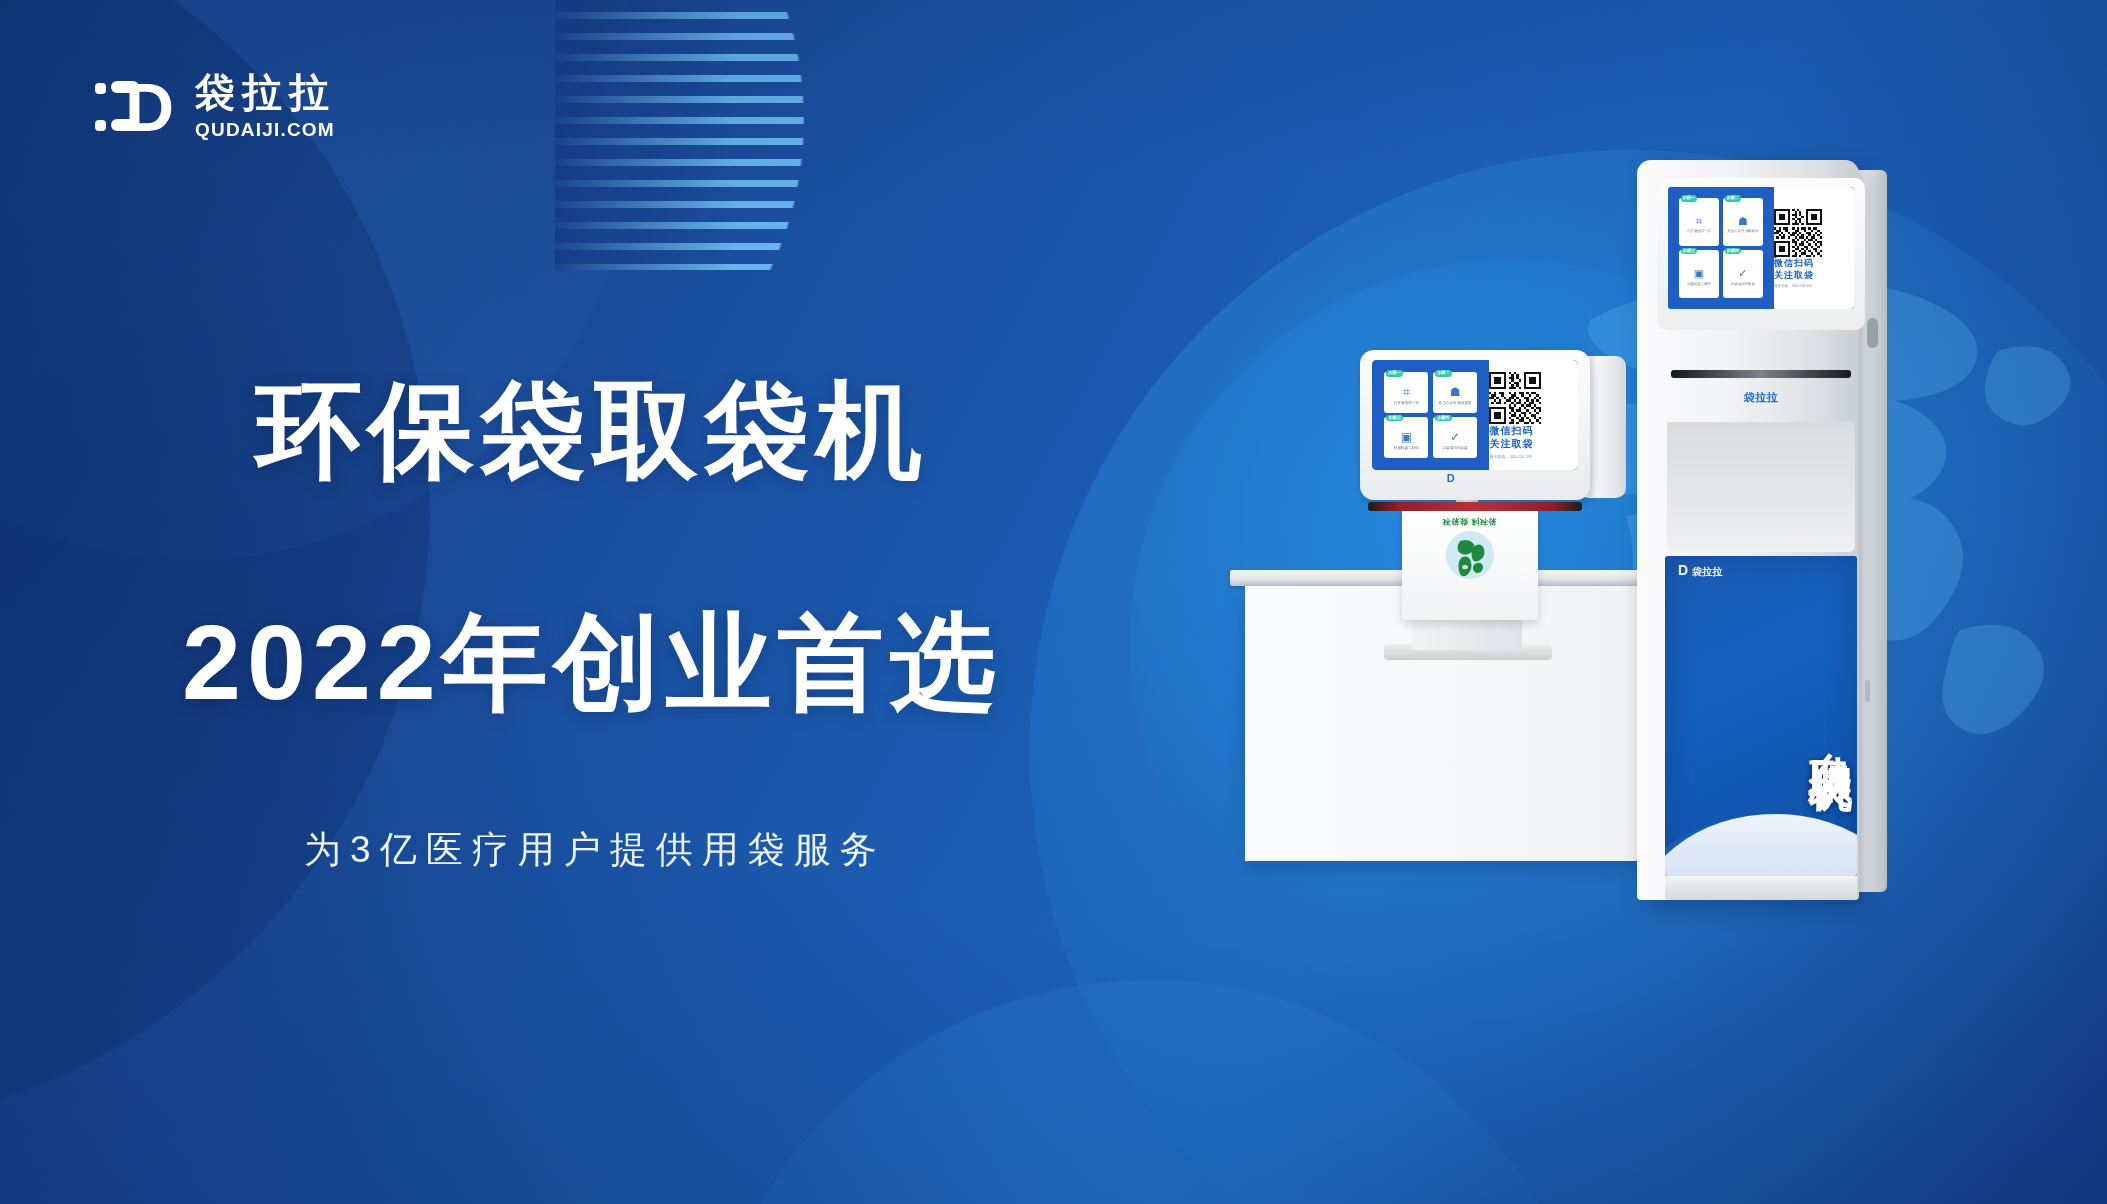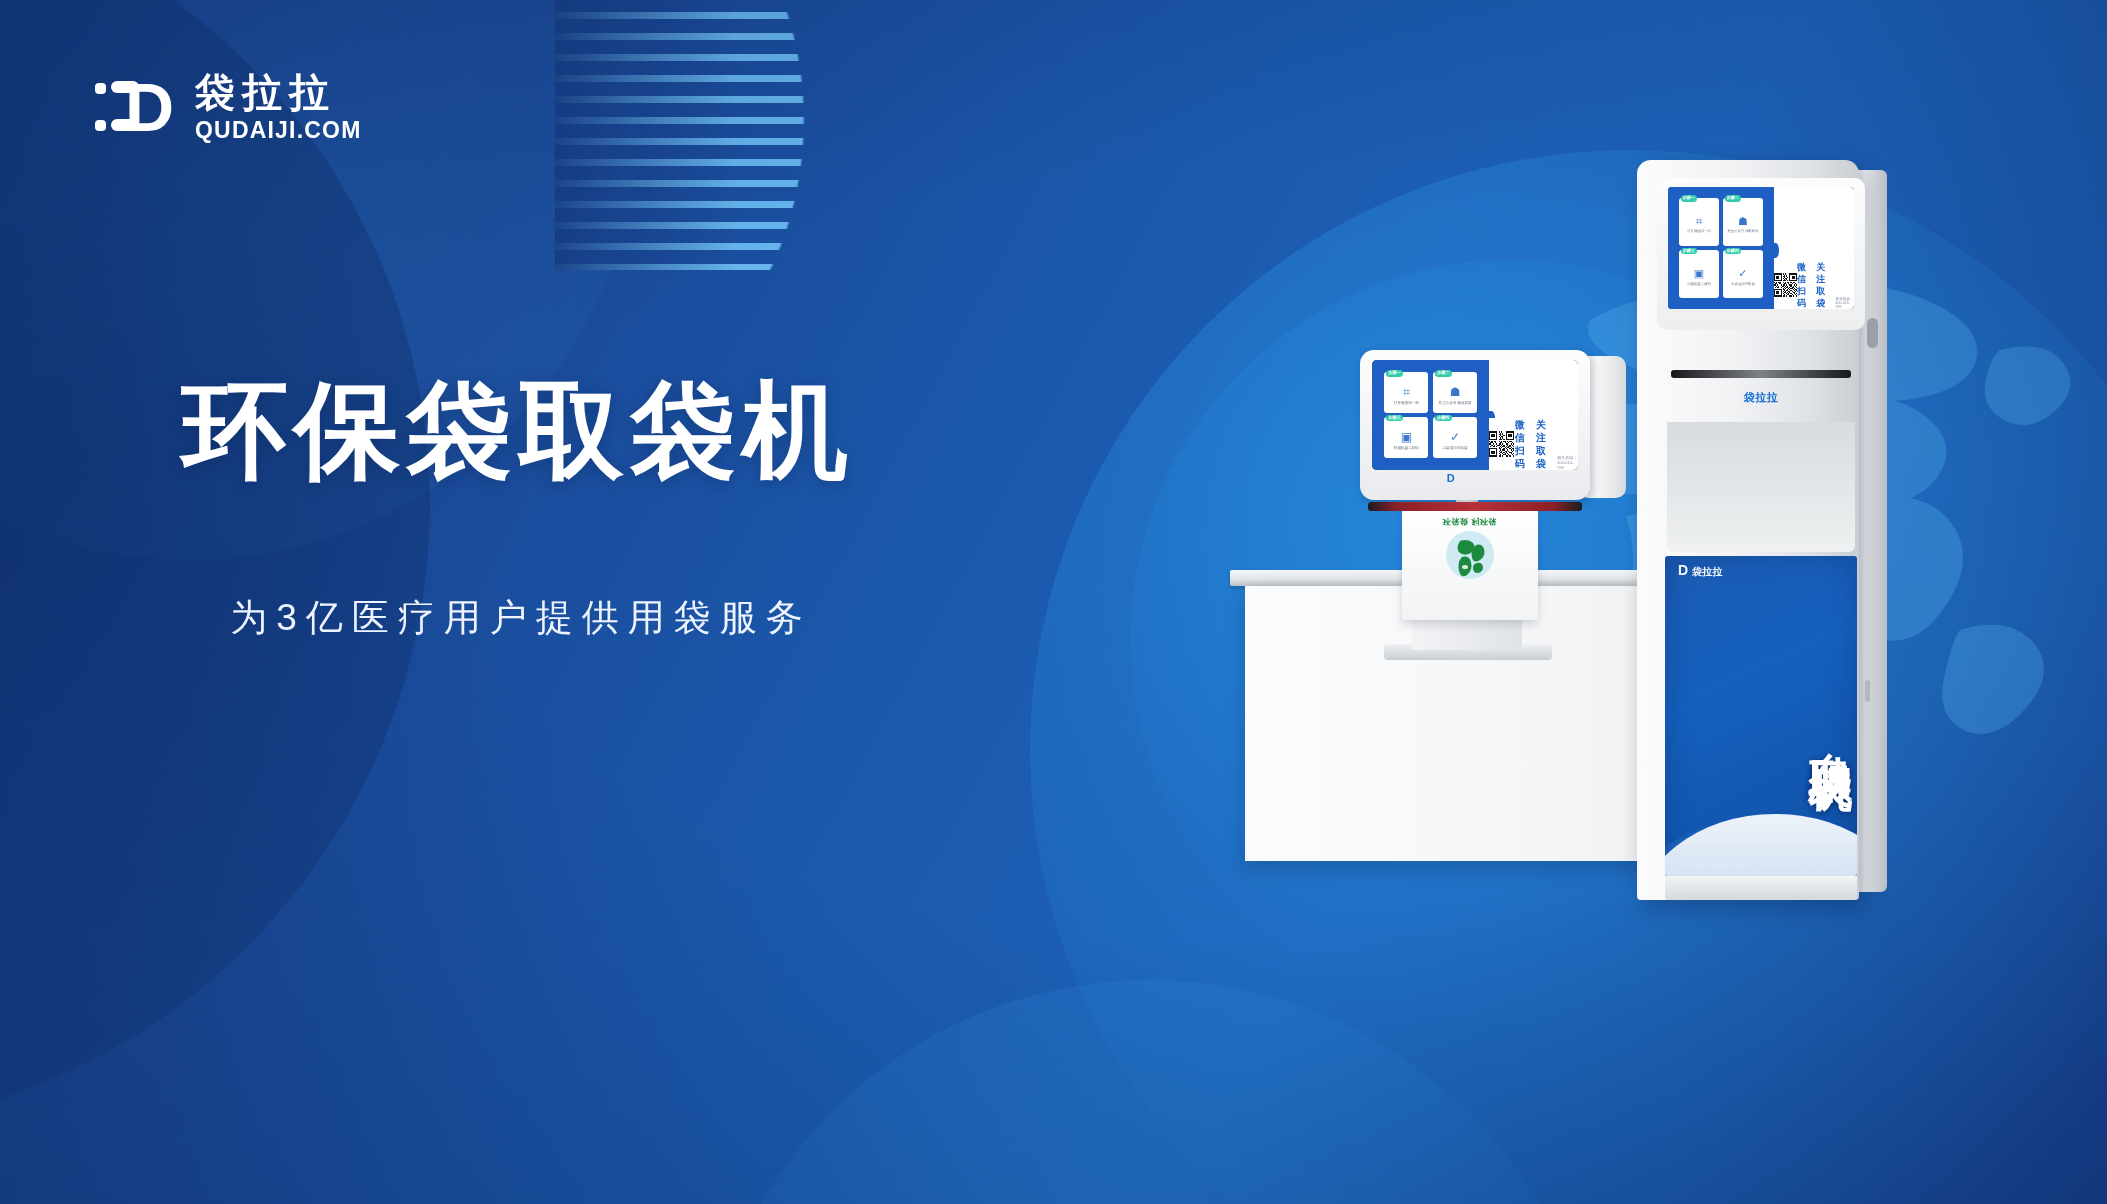--- a/index.html
+++ b/index.html
@@ -98,21 +98,21 @@
     position:absolute; left:30px; top:2px;
     font-size:68px; line-height:62px; font-weight:bold; color:#fff;
     font-family:"Liberation Sans", sans-serif; letter-spacing:-2px;
   }
   .logo-text{ display:flex; flex-direction:column; }
   .logo-cn{
     color:#fff; font-size:40px; font-weight:bold; letter-spacing:7px;
     line-height:44px;
   }
   .logo-en{
-    color:#fff; font-size:23px; font-weight:bold; letter-spacing:1.2px;
+    color:#fff; font-size:19px; font-weight:bold; letter-spacing:1.2px;
     line-height:26px; margin-top:3px;
   }
 
   
   #copy{ position:absolute; left:182px; top:370px;text-align:center; }
   .h1{
     color:#fff; font-size:106px; font-weight:bold;
     letter-spacing:6px; line-height:120px;
     text-shadow:0 3px 16px rgba(0,20,60,.28);
   }
@@ -313,21 +313,21 @@
     position:absolute; left:4%; top:-6%;
     background:linear-gradient(to right,#2fc4a8,#35cfae);
     color:#fff; border-radius:20px;
     padding:0 5%; white-space:nowrap;
     font-weight:bold; line-height:1.6;
   }
   .scr-card .gly{ color:#3b78c8; line-height:1; }
   .scr-card .cap{ color:#5f6b7a; margin-top:6%; text-align:center; line-height:1.25; }
   .scr-right{
     background:#fff; flex:1;
-    display:flex; flex-direction:row; align-items:flex-end; justify-content:center;
+    display:flex; flex-direction:column; align-items:flex-start; justify-content:center;
     position:relative;
   }
   .qr{
     background:#fff; position:relative; image-rendering:pixelated;
   }
   .qr svg{ display:block; width:100%; height:100%; }
   .scr-right .wx1,.scr-right .wx2{
     color:#1a62c4; font-weight:bold; letter-spacing:1px;
   }
   .scr-right .hot{ color:#8a93a0; }
@@ -391,20 +391,21 @@
       <span class="dletter">D</span>
     </div>
     <div class="logo-text">
       <div class="logo-cn">袋拉拉</div>
       <div class="logo-en">QUDAIJI.COM</div>
     </div>
   </div>
 
   <div id="copy">
     <div class="h1">环保袋取袋机</div>
+    <div class="h1 second">2022年创业首选</div>
     <div class="sub">为3亿医疗用户提供用袋服务</div>
   </div>
 
   <div id="scene">
 
     <div class="counter-top"></div>
     <div class="counter-body"></div>
 
     <div class="mini">
       <div class="mini-base"></div>

